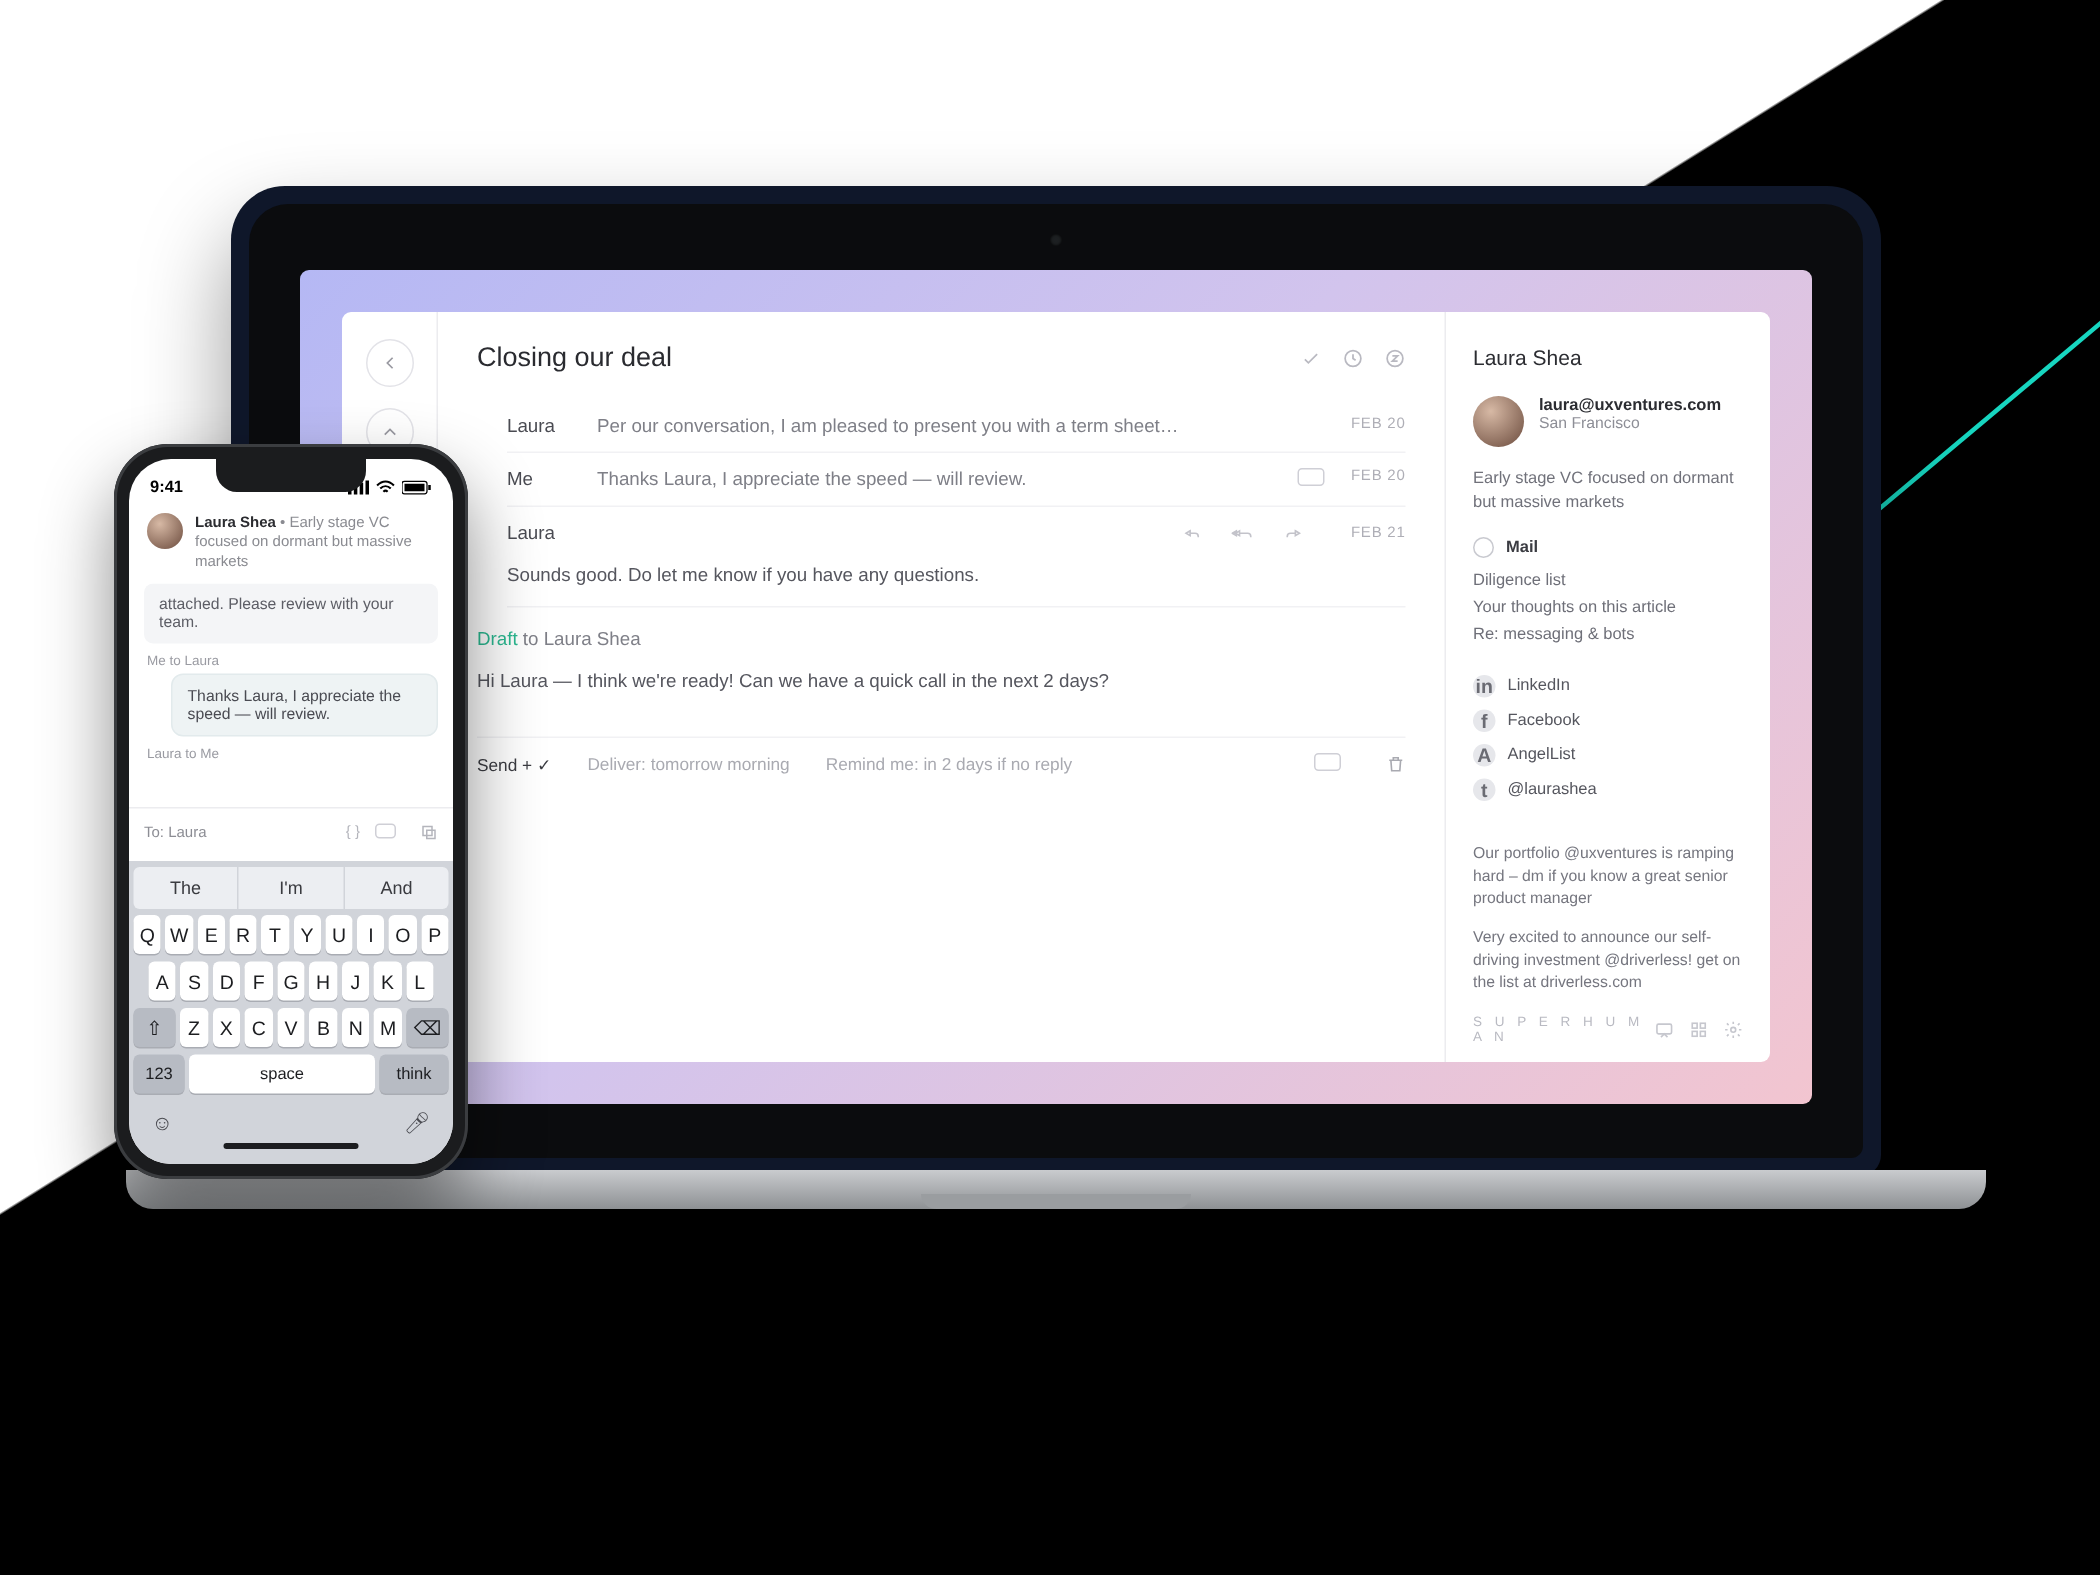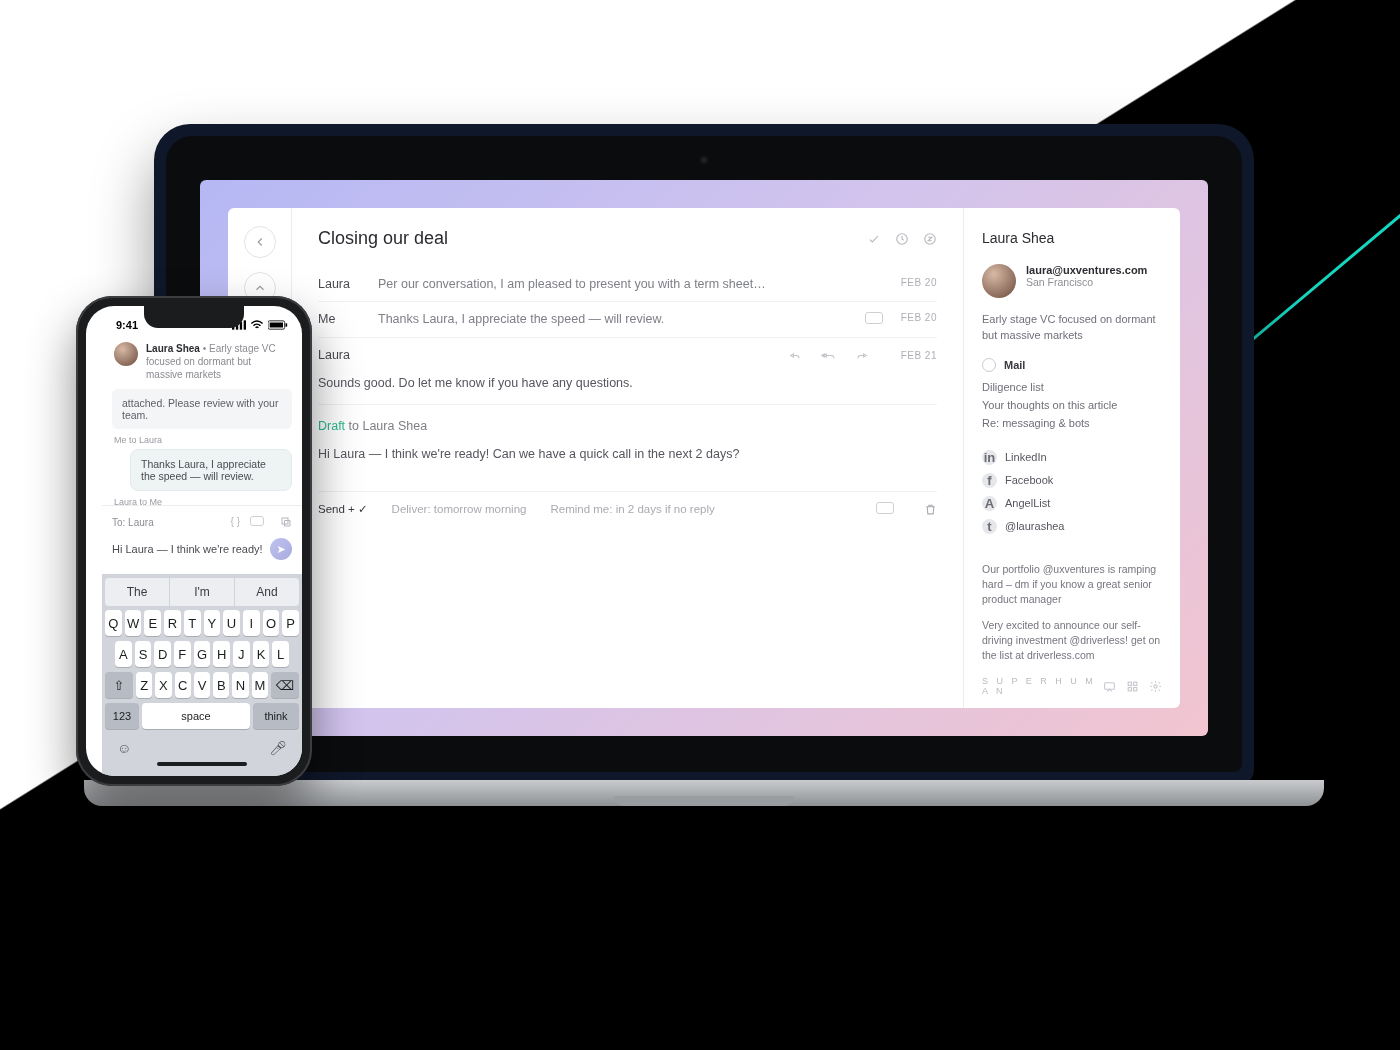--- a/index.html
+++ b/index.html
@@ -19,21 +19,21 @@
 
   
   .app { position: absolute; left: 28px; top: 28px; right: 28px; bottom: 28px; background: #fff; border-radius: 6px; display: flex; overflow: hidden; }
   .navcol { width: 64px; border-right: 1px solid #ececef; display: flex; flex-direction: column; align-items: center; padding-top: 18px; gap: 14px; }
   .navbtn { width: 32px; height: 32px; border-radius: 50%; border: 1px solid #e3e3e8; display: flex; align-items: center; justify-content: center; color: #9a9aa2; cursor: pointer; }
   .main { flex: 1; display: flex; flex-direction: column; padding: 20px 26px 10px 26px; border-right: 1px solid #ececef; min-width: 0; }
   .hdr { display: flex; align-items: center; justify-content: space-between; margin-bottom: 18px; }
   .subject { font-size: 18px; color: #2a2b30; font-weight: 400; }
   .hdr-icons { display: flex; gap: 14px; color: #b9b9c1; }
   .hdr-icons .ico { cursor: pointer; }
-  .msgrow { display: flex; padding: 10px 0; font-size: 12.5px; color: #5a5b63; border-bottom: 1px solid #f1f1f4; }
+  .msgrow { display: flex; padding: 10px 0; font-size: 12.5px; color: #5a5b63; border-bottom: 1px solid #f1f1f4; margin-left: 20px; }
   .msgrow.open { flex-direction: column; border-bottom: 1px solid #f1f1f4; }
   .msgrow .who { width: 60px; color: #4a4b52; }
   .msgrow .preview { flex: 1; color: #7e7f87; white-space: nowrap; overflow: hidden; text-overflow: ellipsis; }
   .msgrow .date { color: #aeaeb6; font-size: 10px; letter-spacing: 0.5px; margin-left: 12px; }
   .chipico { display:inline-flex; align-items:center; justify-content:center; width:18px; height:12px; border:1px solid #cfcfd6; border-radius:3px; margin-right:6px; }
   .open-head { display: flex; justify-content: space-between; align-items: center; }
   .open-head .who { width: auto; }
   .open-icons { display: flex; gap: 20px; color: #c3c3ca; align-items: center; }
   .open-body { padding: 14px 0 4px 0; color: #55565e; font-size: 12.5px; }
   .draft { margin-top: 14px; font-size: 12.5px; }
@@ -57,21 +57,21 @@
   .ring { width: 14px; height: 14px; border: 1.5px solid #c9cad0; border-radius: 50%; display: inline-block; }
   .sec .itm { font-size: 11px; color: #6e6f78; padding: 3px 0; cursor: pointer; }
   .social { display: flex; align-items: center; gap: 8px; font-size: 11px; color: #55565e; padding: 4px 0; cursor: pointer; }
   .sbadge { width: 15px; height: 15px; border-radius: 50%; background: #e6e7eb; display: inline-flex; align-items: center; justify-content: center; font-size: 13px; font-weight: 700; color: #6a6b73; }
   .tweet { font-size: 10.5px; color: #75767f; line-height: 1.45; margin-top: 10px; }
   .brand { margin-top: auto; padding-top: 12px; display: flex; align-items: center; justify-content: space-between; font-size: 9px; letter-spacing: 3px; color: #b9bac2; }
   .brand-icons { display: flex; gap: 10px; color: #c6c7ce; }
 
   
   .phone { position: absolute; left: 76px; top: 296px; width: 236px; height: 490px; border-radius: 36px; background: #1b1c1e; box-shadow: 0 24px 48px rgba(0,0,0,0.45), inset 0 0 0 2px #3b3d40; padding: 10px; }
-  .phone-screen { width: 100%; height: 100%; background: #fff; border-radius: 28px; overflow: hidden; position: relative; display: flex; flex-direction: column; padding-left: 16px; }
+  .phone-screen { width: 100%; height: 100%; background: #fff; border-radius: 28px; overflow: hidden; position: relative; display: flex; flex-direction: column; }
   .notch { position: absolute; top: 0; left: 50%; transform: translateX(-50%); width: 100px; height: 22px; background: #1b1c1e; border-radius: 0 0 14px 14px; z-index: 5; }
   .statusbar { height: 30px; padding: 8px 14px 0 14px; display: flex; justify-content: space-between; align-items: center; font-size: 11px; font-weight: 600; z-index: 2; }
   .sb-right { display: flex; gap: 4px; align-items: center; }
   .p-hdr { display: flex; gap: 8px; padding: 6px 12px 8px 12px; align-items: flex-start; }
   .p-avatar { width: 24px; height: 24px; border-radius: 50%; background: radial-gradient(circle at 35% 30%, #d7b9a5, #6a4a3c); flex-shrink: 0; }
   .p-hdr-text { font-size: 10px; line-height: 1.3; color: #8a8b91; }
   .p-hdr-text .nm { font-weight: 600; color: #2b2c30; }
   .p-thread { flex: 1; padding: 0 10px; font-size: 10.5px; overflow: hidden; }
   .p-snip { background: #f4f5f7; border-radius: 6px; padding: 8px 10px; color: #5d5e66; margin-bottom: 6px; }
   .p-lbl { font-size: 9px; color: #9a9ba2; margin: 6px 0 4px 2px; }
@@ -333,24 +333,20 @@
           <div class="p-to-icons">
             <span>{ }</span>
             <span><span class="chipico" style="width:14px;height:10px;"></span></span>
             <span>
                 <svg width="12" height="12" viewBox="0 0 24 24" fill="none" stroke="currentColor" stroke-width="2">
                   <rect x="4" y="4" width="12" height="12"></rect>
                   <path d="M9 9h11v11H9z"></path>
                 </svg>
               </span>
           </div>
-        </div>
-        <div class="p-draftrow">
-          <span>Hi Laura — I think we're ready!</span>
-          <span class="p-sendbtn">➤</span>
         </div>
       </div>
 
       <div class="kbd">
         <div class="sug">
           <div>The</div>
           <div>I'm</div>
           <div>And</div>
         </div>
         <div class="krow" id="krow1">

